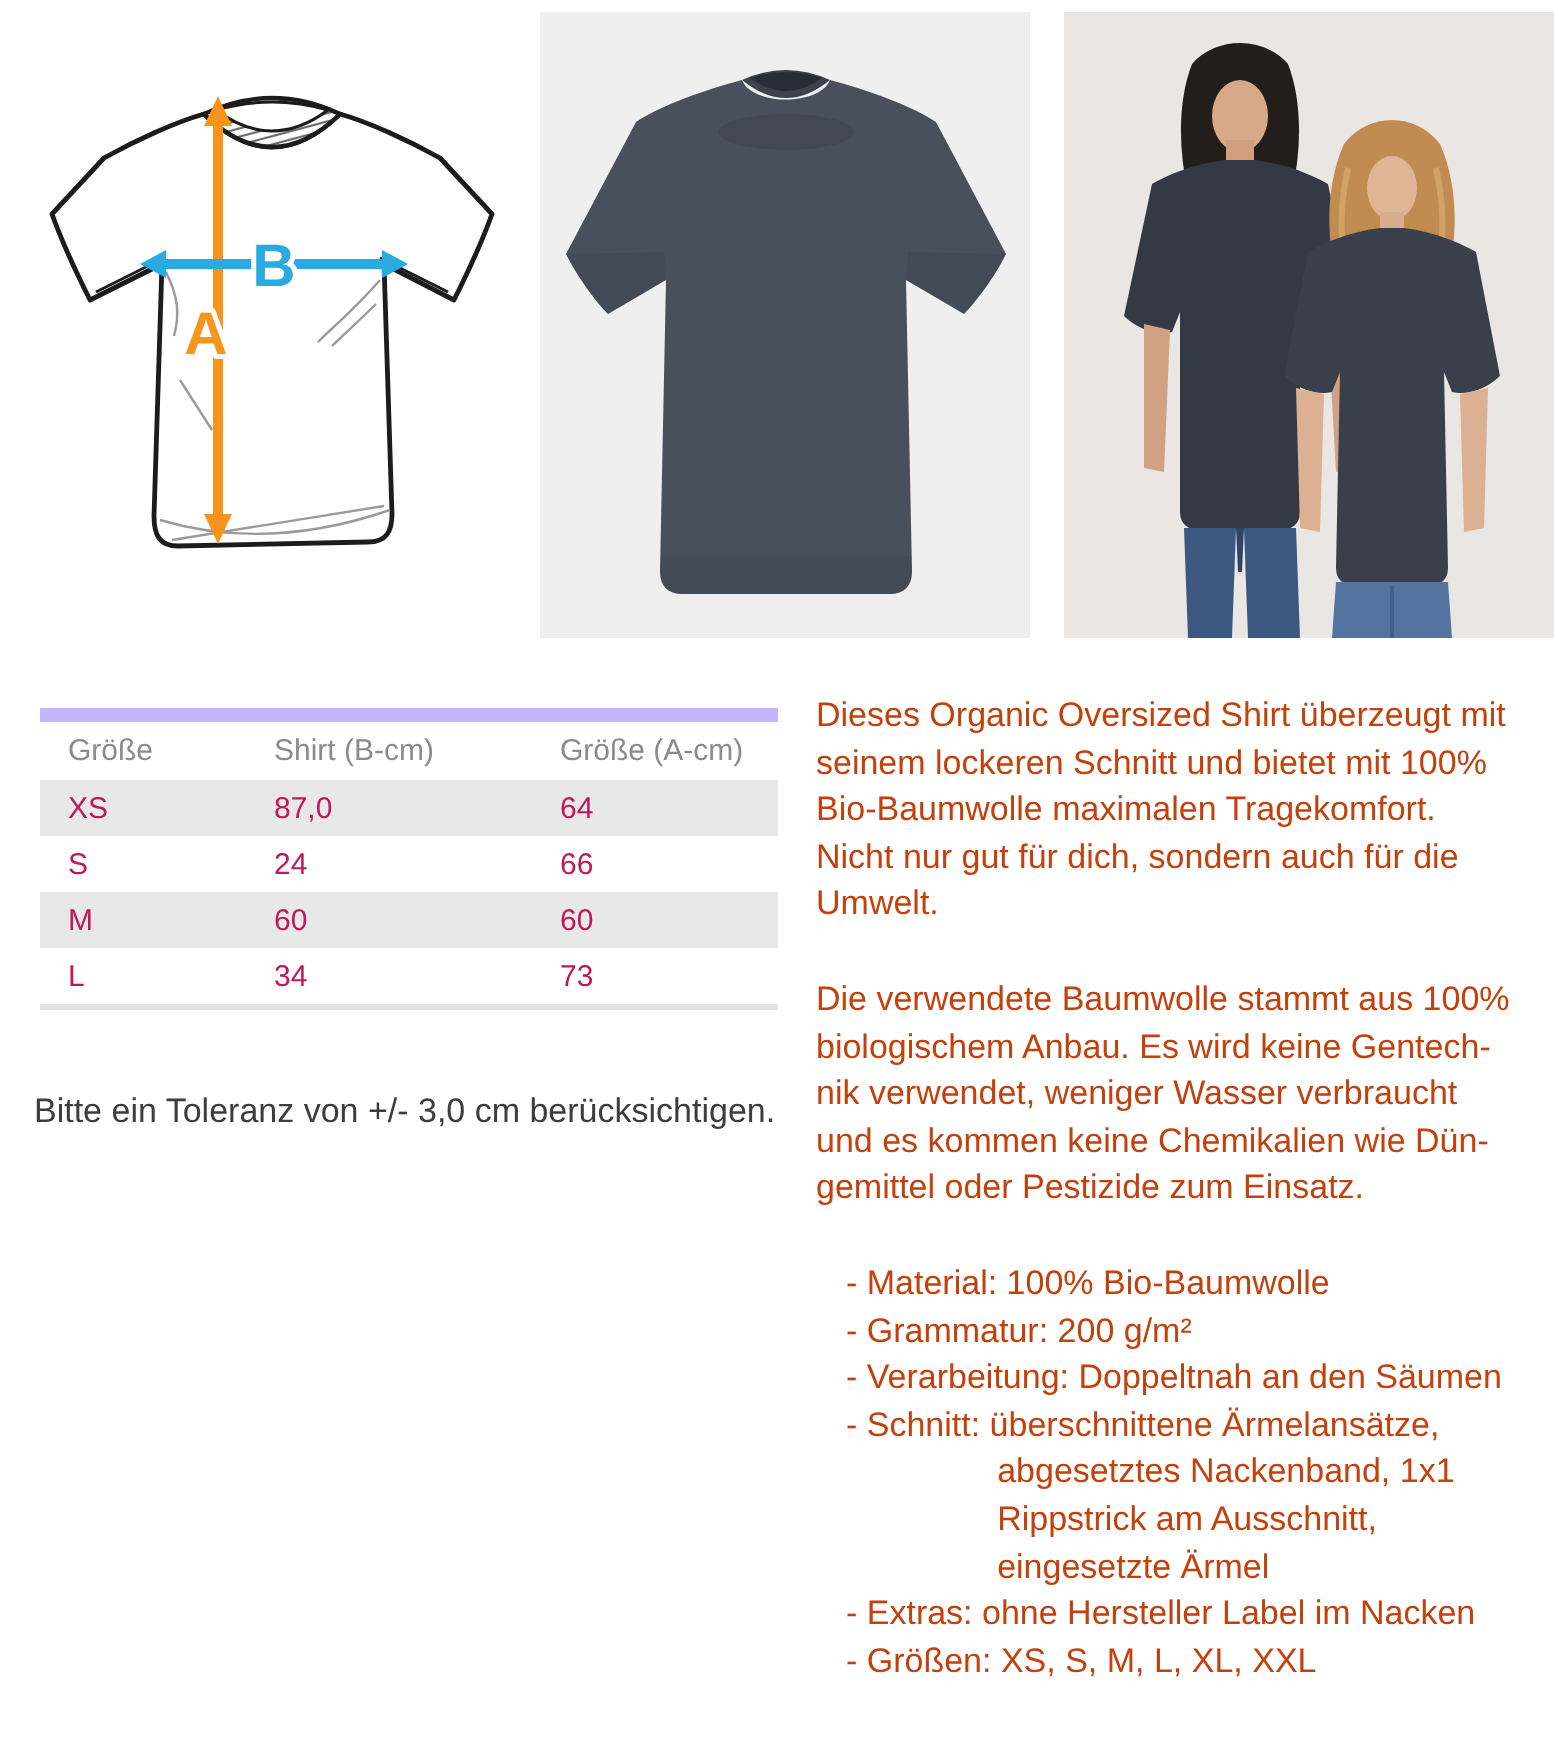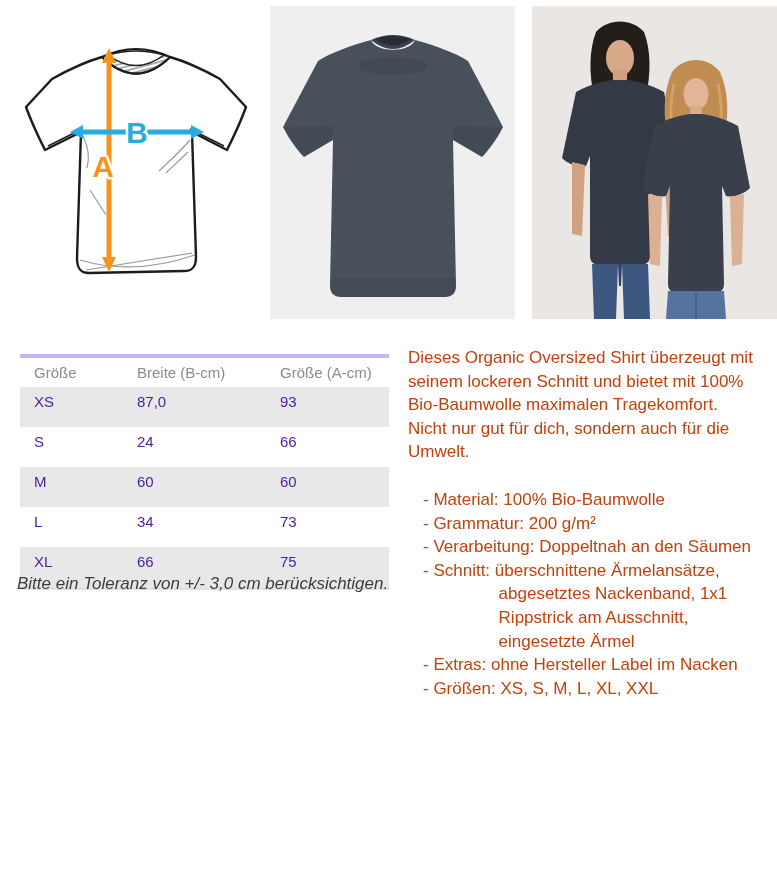--- a/index.html
+++ b/index.html
@@ -10,38 +10,38 @@
   
   .fig{position:absolute;top:6px;height:313px;overflow:hidden;}
   .fig svg{display:block;}
   .fig-diagram{left:0;top:0;width:260px;height:330px;background:#fff;}
   .fig-product{left:270px;width:245px;background:#efefef;}
   .fig-models{left:532px;width:245px;background:#e9e6e3;}
   
   .size-table-wrap{position:absolute;left:20px;top:354px;width:369px;}
   table.size-table{
     width:369px;border-collapse:collapse;table-layout:fixed;
-    border-top:4px solid #c4b5fd;border-bottom:3px solid #e2e2e2;
+    border-top:7px solid #c4b5fd;border-bottom:3px solid #e2e2e2;
     font-size:15px;
   }
   table.size-table col.c1{width:103px;}
   table.size-table col.c2{width:143px;}
   table.size-table col.c3{width:123px;}
   table.size-table th{
     font-weight:400;color:#8b8b8b;text-align:left;height:29px;
     padding:0 0 0 14px;background:#fff;
   }
   table.size-table td{
-    color:#4c1d95;height:28px;padding:0 0 12px 14px;
+    color:#be185d;height:28px;padding:0 0 0 14px;
   }
   table.size-table tbody tr:nth-child(odd){background:#e8e8e8;}
   table.size-table tbody tr:nth-child(even){background:#fff;}
   .tolerance-note{
-    position:absolute;left:17px;top:574px;width:400px;
-    font-size:17px;color:#3d3d3d;font-style:italic;
+    position:absolute;left:17px;top:546px;width:400px;
+    font-size:17px;color:#3d3d3d;
   }
   
   .description{
     position:absolute;left:408px;top:346px;width:368px;
     font-size:17px;line-height:23.6px;color:#c2410c;
   }
   .description .para{white-space:pre-line;margin:0 0 24px 0;}
   .description .specs{white-space:pre-wrap;margin:15px;}
   
   .arrow-label{
@@ -163,62 +163,62 @@
   <div class="size-table-wrap">
     <table class="size-table">
       <colgroup>
           <col class="c1">
           <col class="c2">
           <col class="c3">
         </colgroup>
       <thead>
         <tr>
           <th>Größe</th>
-          <th>Breite (B-cm)</th>
+          <th>Shirt (B-cm)</th>
           <th>Größe (A-cm)</th>
         </tr>
       </thead>
       <tbody>
         <tr>
           <td>XS</td>
           <td>87,0</td>
-          <td>93</td>
+          <td>64</td>
         </tr>
         <tr>
           <td>S</td>
           <td>24</td>
           <td>66</td>
         </tr>
         <tr>
           <td>M</td>
           <td>60</td>
           <td>60</td>
         </tr>
         <tr>
           <td>L</td>
           <td>34</td>
           <td>73</td>
-        </tr>
-        <tr>
-          <td>XL</td>
-          <td>66</td>
-          <td>75</td>
         </tr>
       </tbody>
     </table>
   </div>
 
   <div class="tolerance-note">Bitte ein Toleranz von +/- 3,0 cm berücksichtigen.</div>
 
   <div class="description">
     <p class="para">Dieses Organic Oversized Shirt überzeugt mit
 seinem lockeren Schnitt und bietet mit 100%
 Bio-Baumwolle maximalen Tragekomfort.
 Nicht nur gut für dich, sondern auch für die
 Umwelt.</p>
+    <p class="para">Die verwendete Baumwolle stammt aus 100%
+biologischem Anbau. Es wird keine Gentech-
+nik verwendet, weniger Wasser verbraucht
+und es kommen keine Chemikalien wie Dün-
+gemittel oder Pestizide zum Einsatz.</p>
     <div class="specs">- Material: 100% Bio-Baumwolle
 - Grammatur: 200 g/m²
 - Verarbeitung: Doppeltnah an den Säumen
 - Schnitt: überschnittene Ärmelansätze,
                 abgesetztes Nackenband, 1x1
                 Rippstrick am Ausschnitt,
                 eingesetzte Ärmel
 - Extras: ohne Hersteller Label im Nacken
 - Größen: XS, S, M, L, XL, XXL</div>
   </div>

